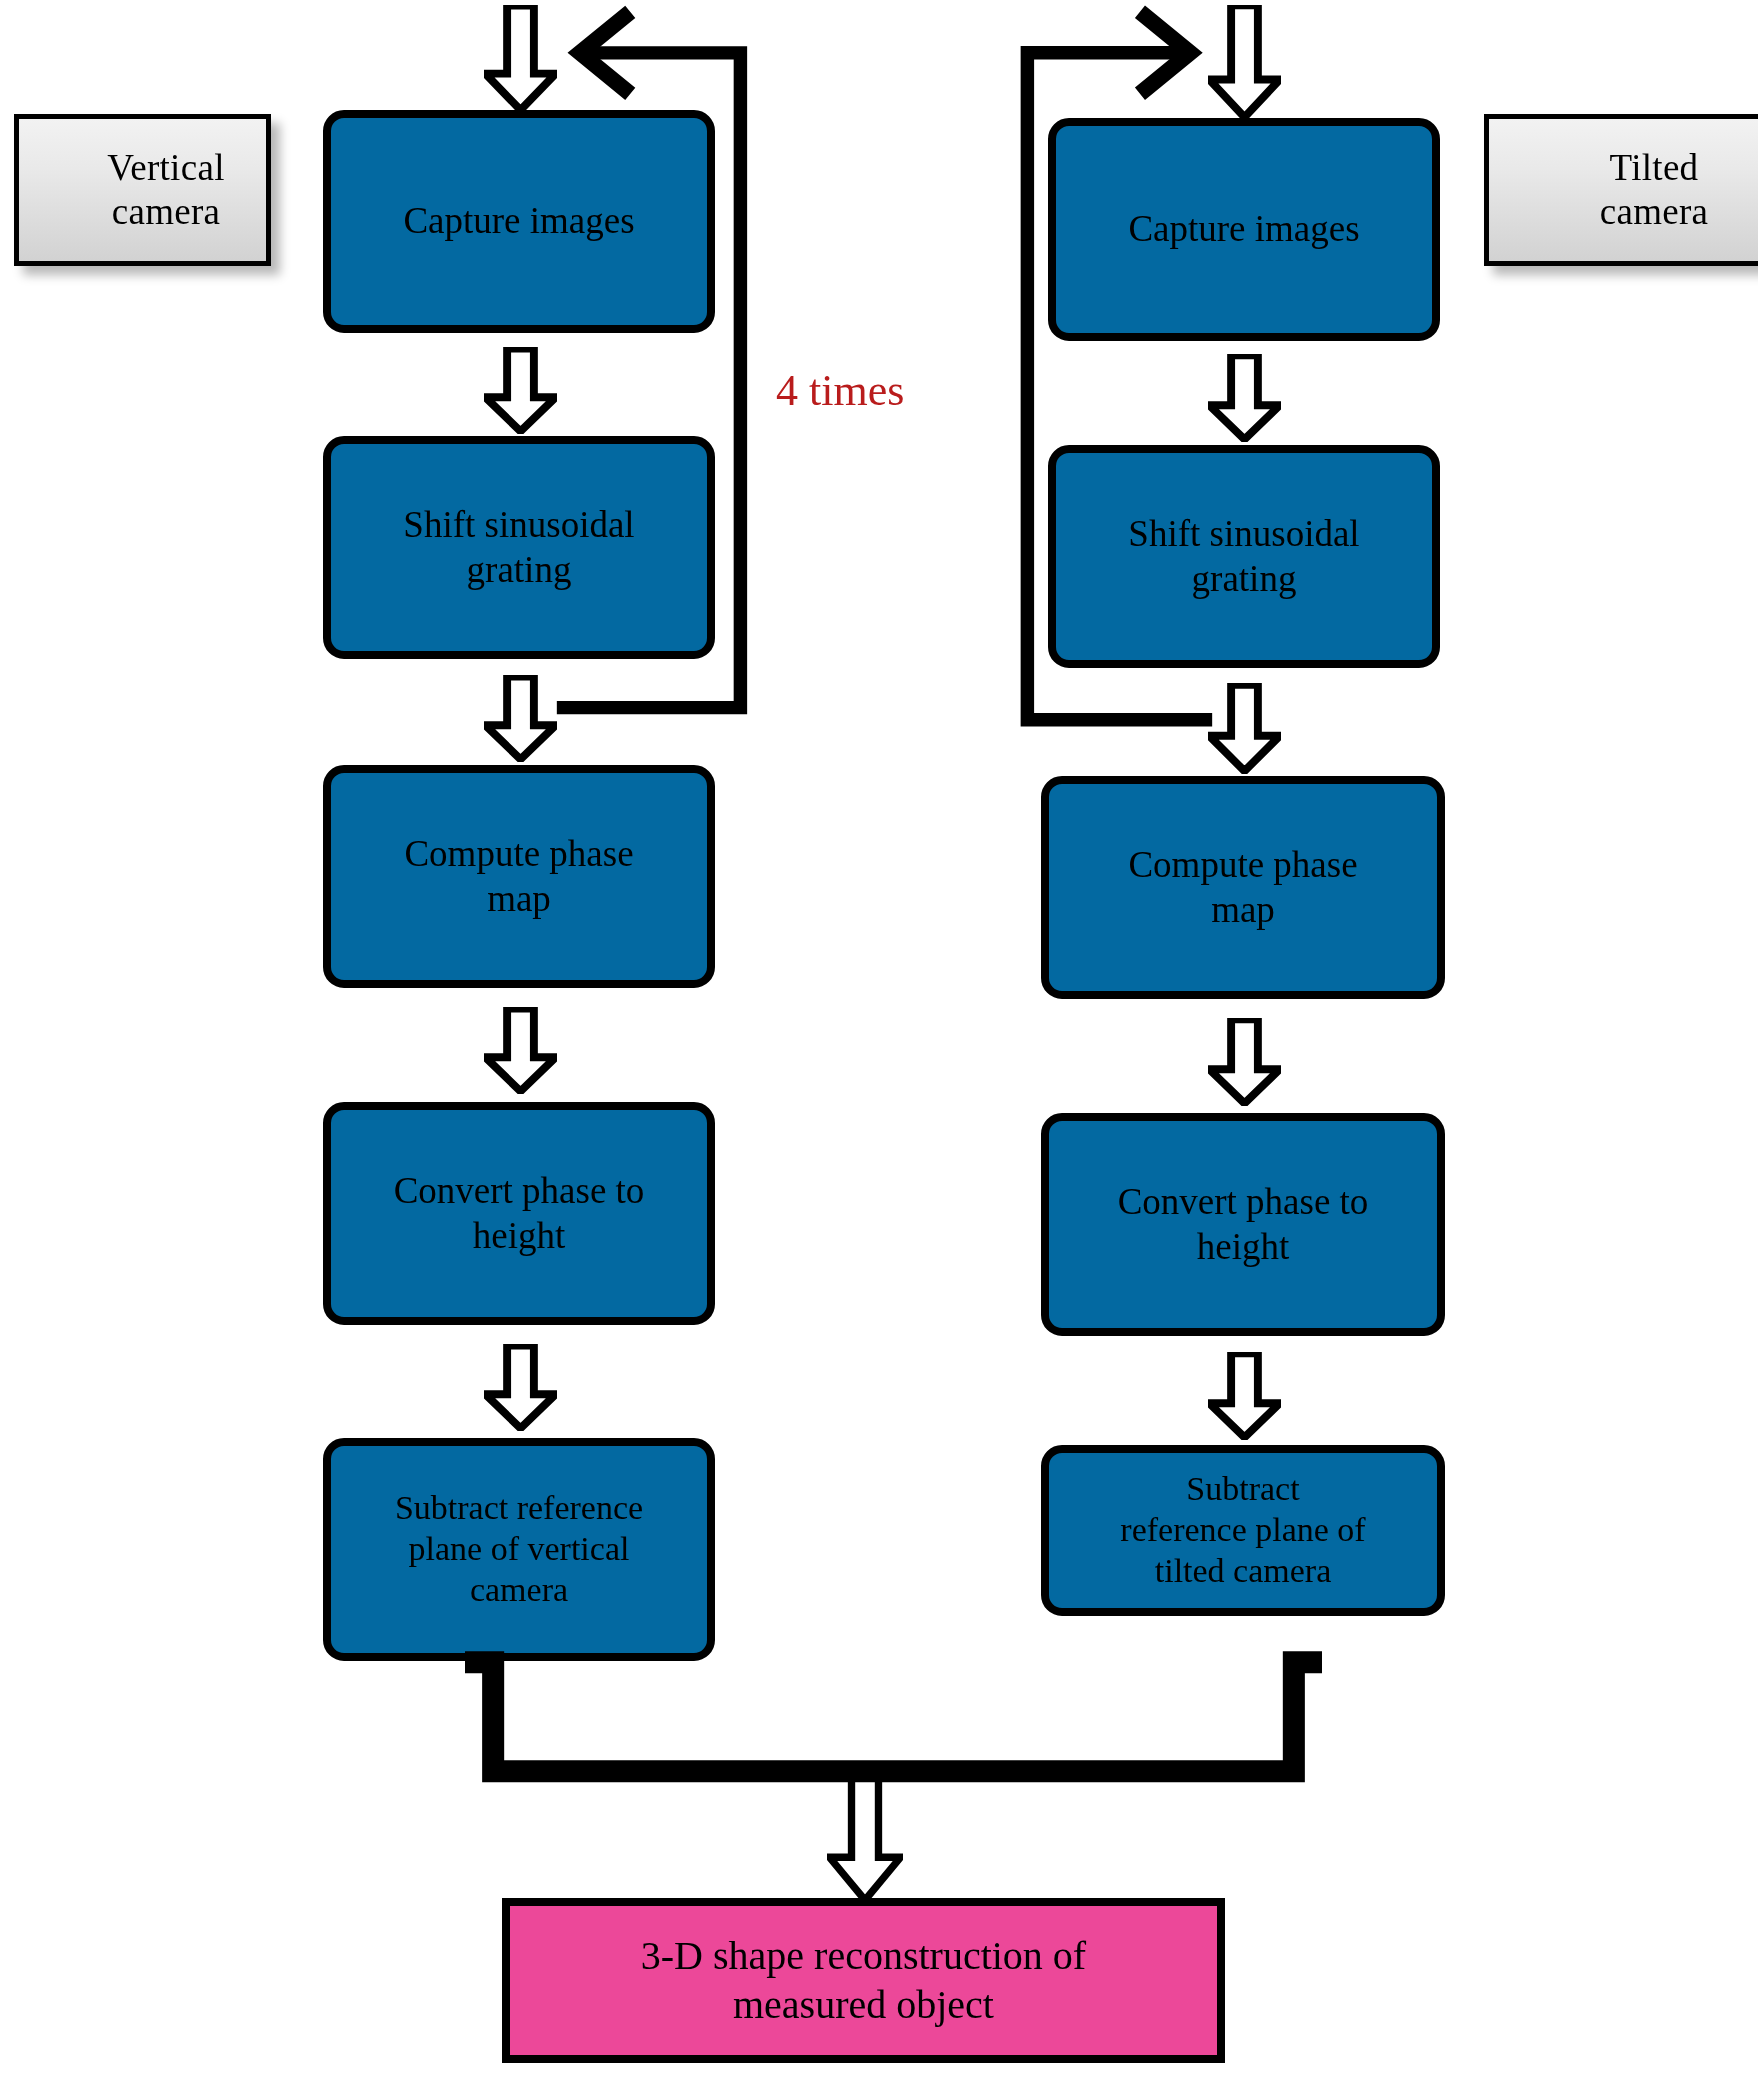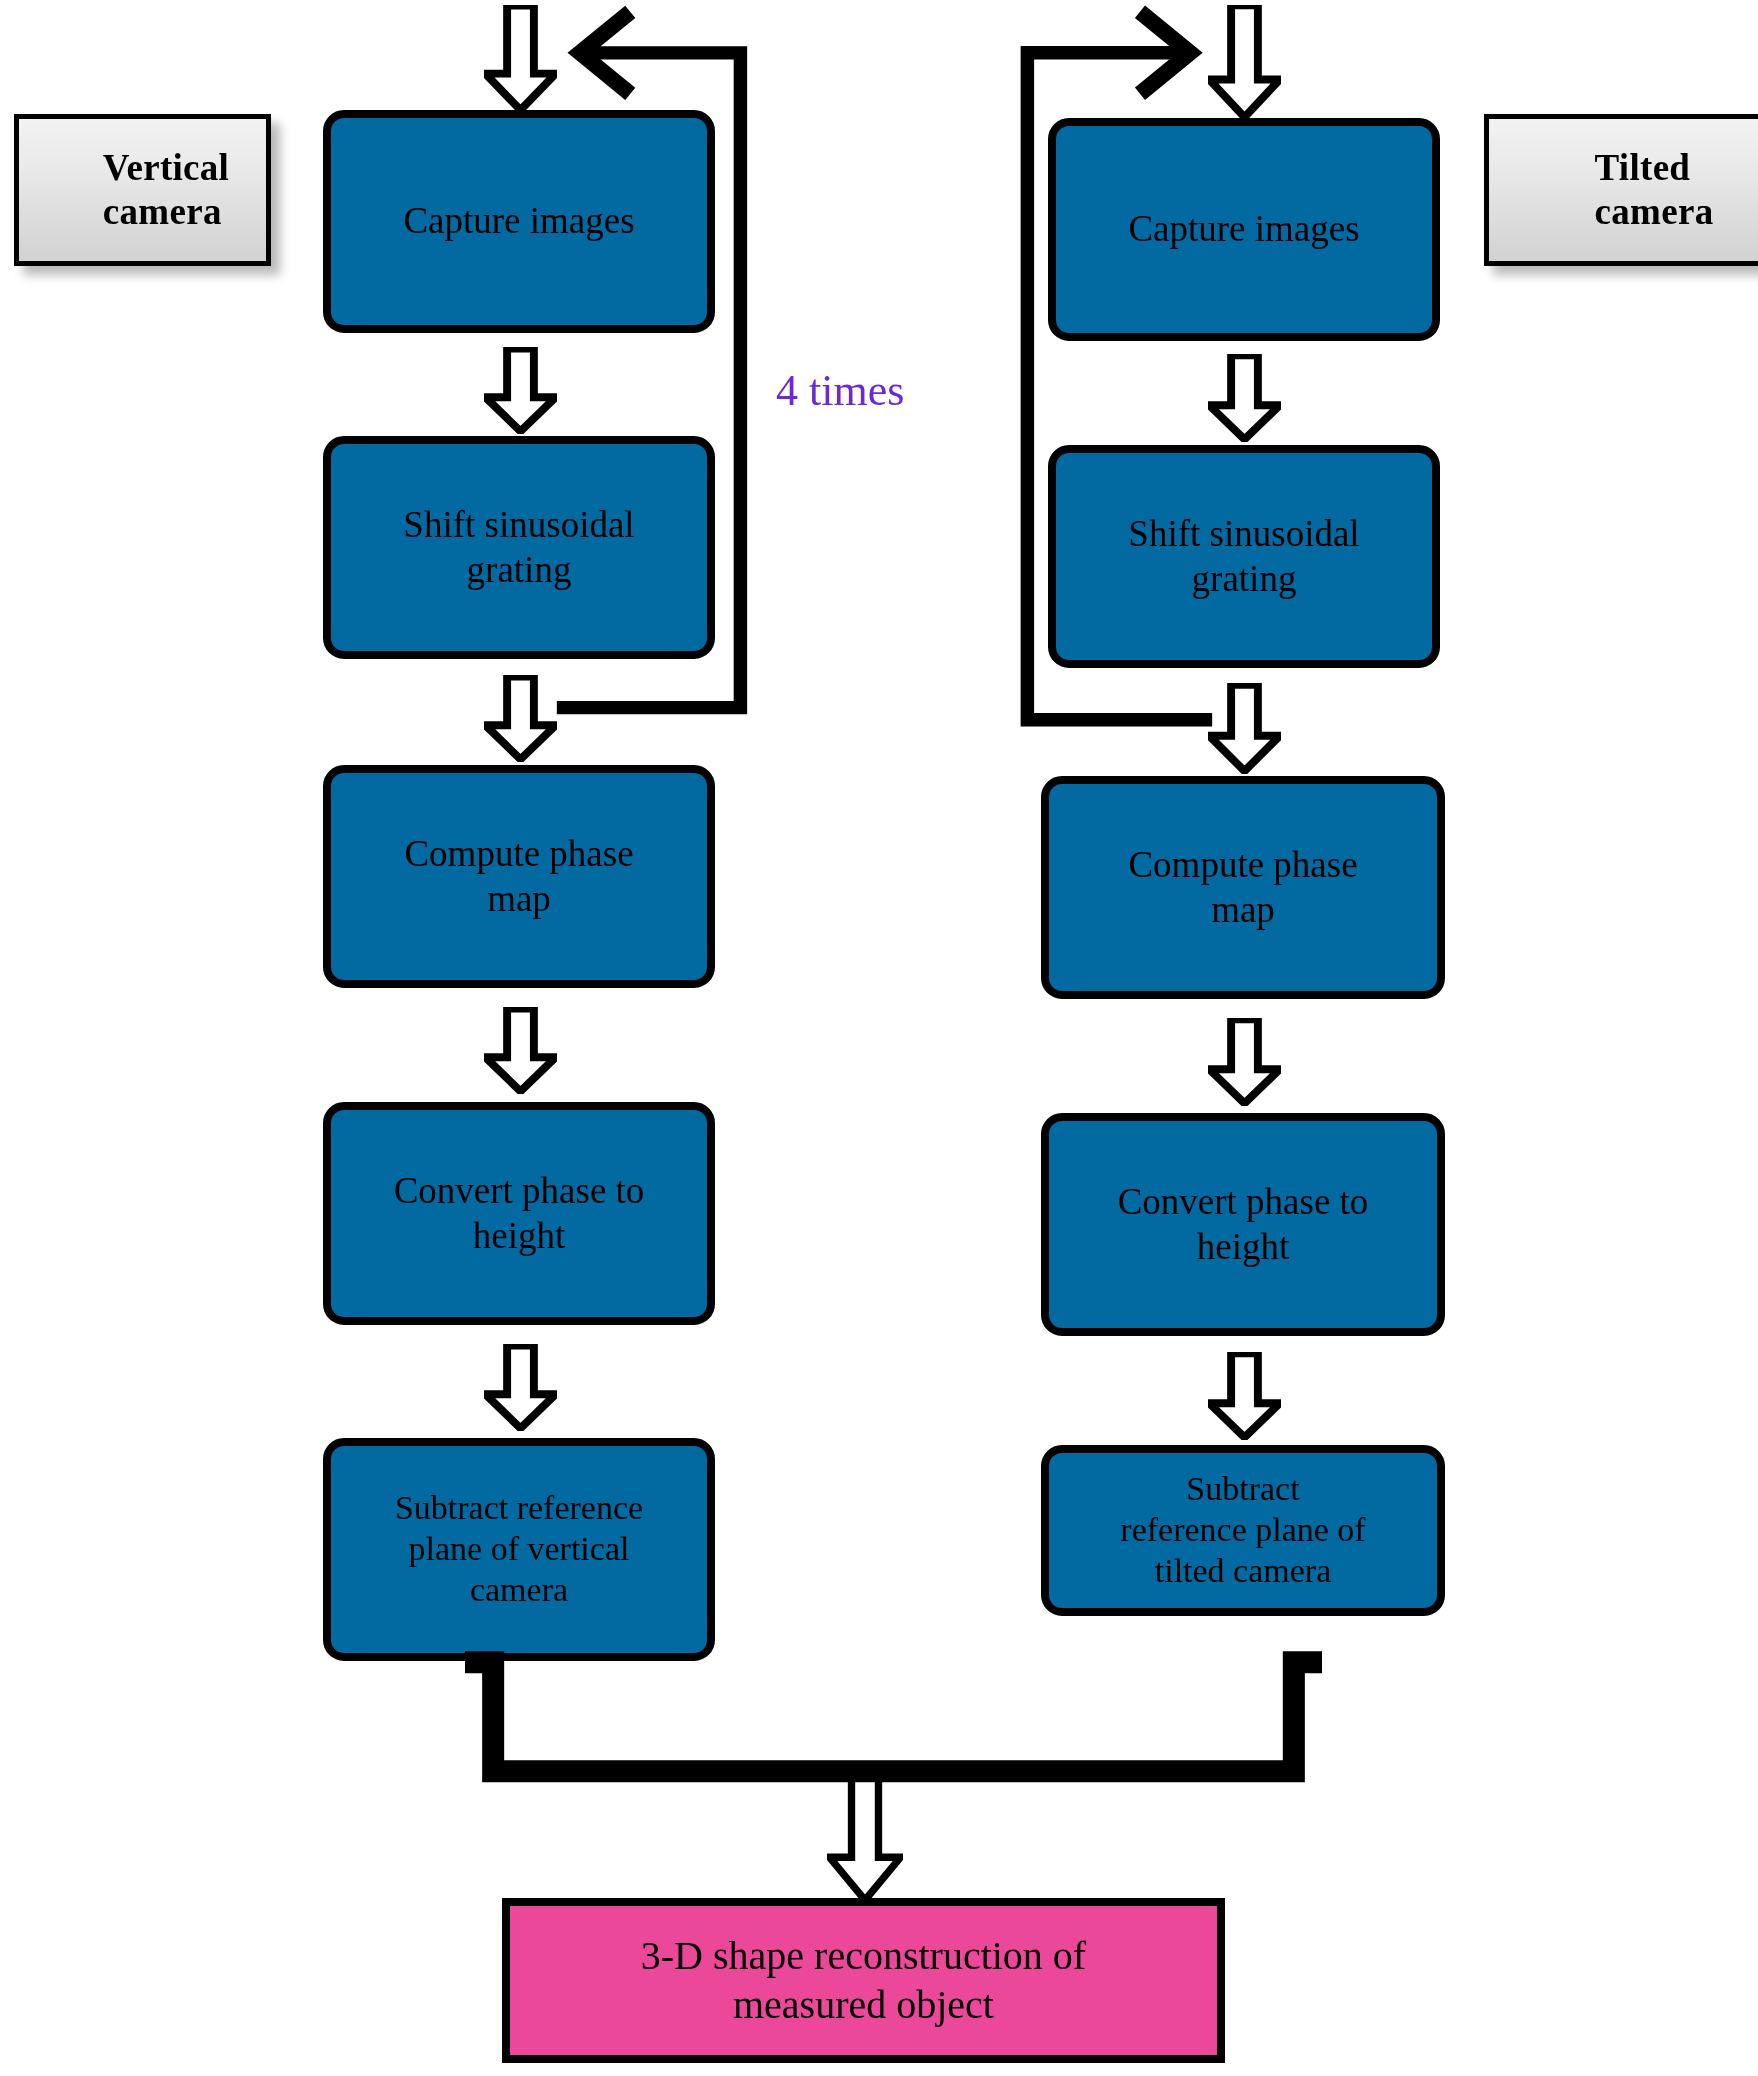--- a/index.html
+++ b/index.html
@@ -21,21 +21,22 @@
   
   .camera-chip {
     position: absolute;
     box-sizing: border-box;
     background: linear-gradient(180deg, #f2f2f2 0%, #e9e9e9 35%, #d2d2d2 100%);
     border: 5.5px solid #000000;
     box-shadow: 8.6px 8.6px 9.8px rgba(0,0,0,0.28);
     display: flex;
     align-items: center;
     justify-content: center;
-    font-weight: bold;
+    text-align: center;
+    font-weight: normal;
     color: #000000;
     line-height: 1.18;
     letter-spacing: 0.3px;
     padding-left: 48px;
   }
   
   .proc-box {
     position: absolute;
     box-sizing: border-box;
     background: #0369a1;
@@ -73,21 +74,21 @@
   }
   .blk-arrow svg { display: block; }
   
   .conn {
     position: absolute;
   }
   .conn svg { display: block; overflow: visible; }
   
   .annot {
     position: absolute;
-    color: #6d28d9;
+    color: #b91c1c;
     white-space: nowrap;
   }
 </style>
 </head>
 <body>
 
 <div id="canvas">
 
   <div class="camera-chip" style="left:13.5px; top:114px; width:257px; height:152px; font-size:37px;">
     <span class="box-label">Vertical

